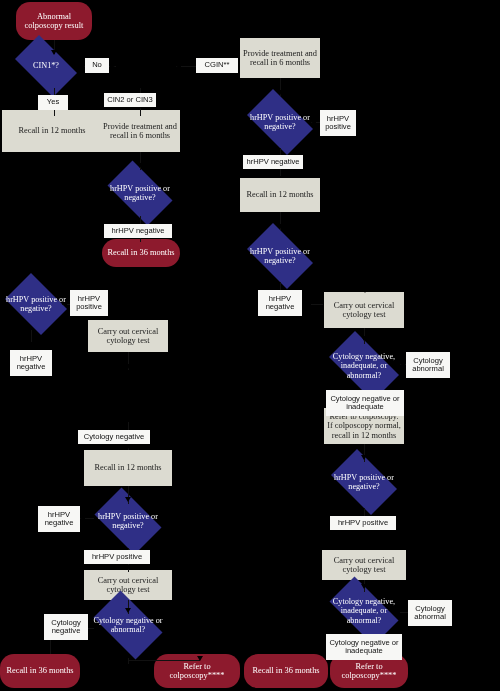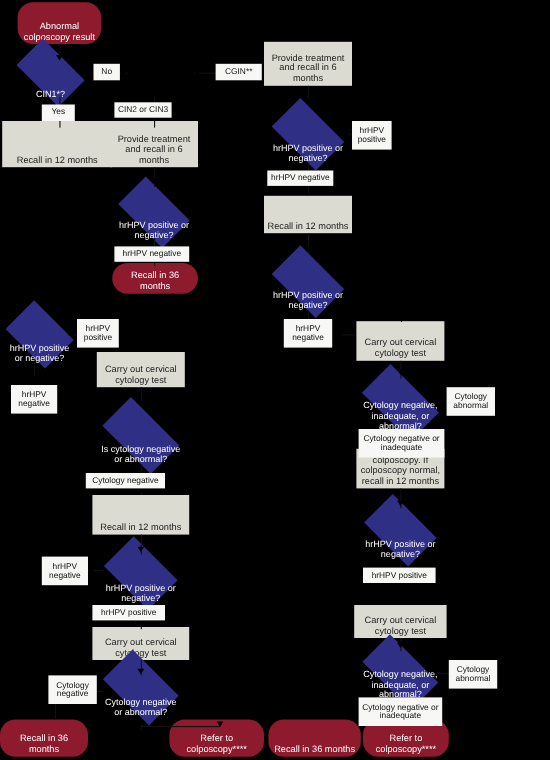--- a/index.html
+++ b/index.html
@@ -1,21 +1,21 @@
 <!DOCTYPE html>
 <html><head>
 <meta charset="utf-8">
 <style>
   html,body{margin:0;padding:0;background:#000;}
   body{width:500px;height:691px;position:relative;overflow:hidden;
        font-family:"Liberation Sans","DejaVu Sans",sans-serif;}
   #stage{position:relative;width:500px;height:691px;background:#000;}
 
-  .node{position:absolute;box-sizing:border-box;display:flex;align-items:flex-end;
-        justify-content:center;text-align:center;line-height:1.12;}
+  .node{position:absolute;box-sizing:border-box;display:flex;align-items:center;
+        justify-content:center;text-align:center;line-height:1.12;font-family:Liberation Serif, serif;}
 
   
   .term{background:#8d1a2d;color:#ffffff;border-radius:14px;font-size:8.4px;
         padding:2px 4px;}
 
   
   .proc{background:#dcdbd1;color:#1b1b1b;font-size:8.4px;padding:2px 3px;}
 
   
   .dec{color:#ffffff;font-size:8.2px;}
@@ -189,24 +189,20 @@
     <span class="dshape"></span>
     <span class="dtxt">hrHPV positive or negative?</span>
   </div>
   <div class="elabel" style="left:70px;top:290px;width:38px;height:26px;">hrHPV positive</div>
   <div class="elabel" style="left:10px;top:350px;width:42px;height:26px;">hrHPV negative</div>
 
   <div class="node proc" style="left:88px;top:320px;width:80px;height:32px;">
     <span>Carry out cervical cytology test</span>
   </div>
 
-  <div class="node dec" style="left:84px;top:370px;width:88px;height:52px;">
-    <span class="dshape"></span>
-    <span class="dtxt">Is cytology negative or abnormal?</span>
-  </div>
   <div class="elabel" style="left:78px;top:430px;width:72px;height:14px;">Cytology negative</div>
 
   <div class="node proc" style="left:84px;top:450px;width:88px;height:36px;">
     <span>Recall in 12 months</span>
   </div>
 
   <div class="node dec" style="left:88px;top:494px;width:80px;height:54px;">
     <span class="dshape"></span>
     <span class="dtxt">hrHPV positive or negative?</span>
   </div>

